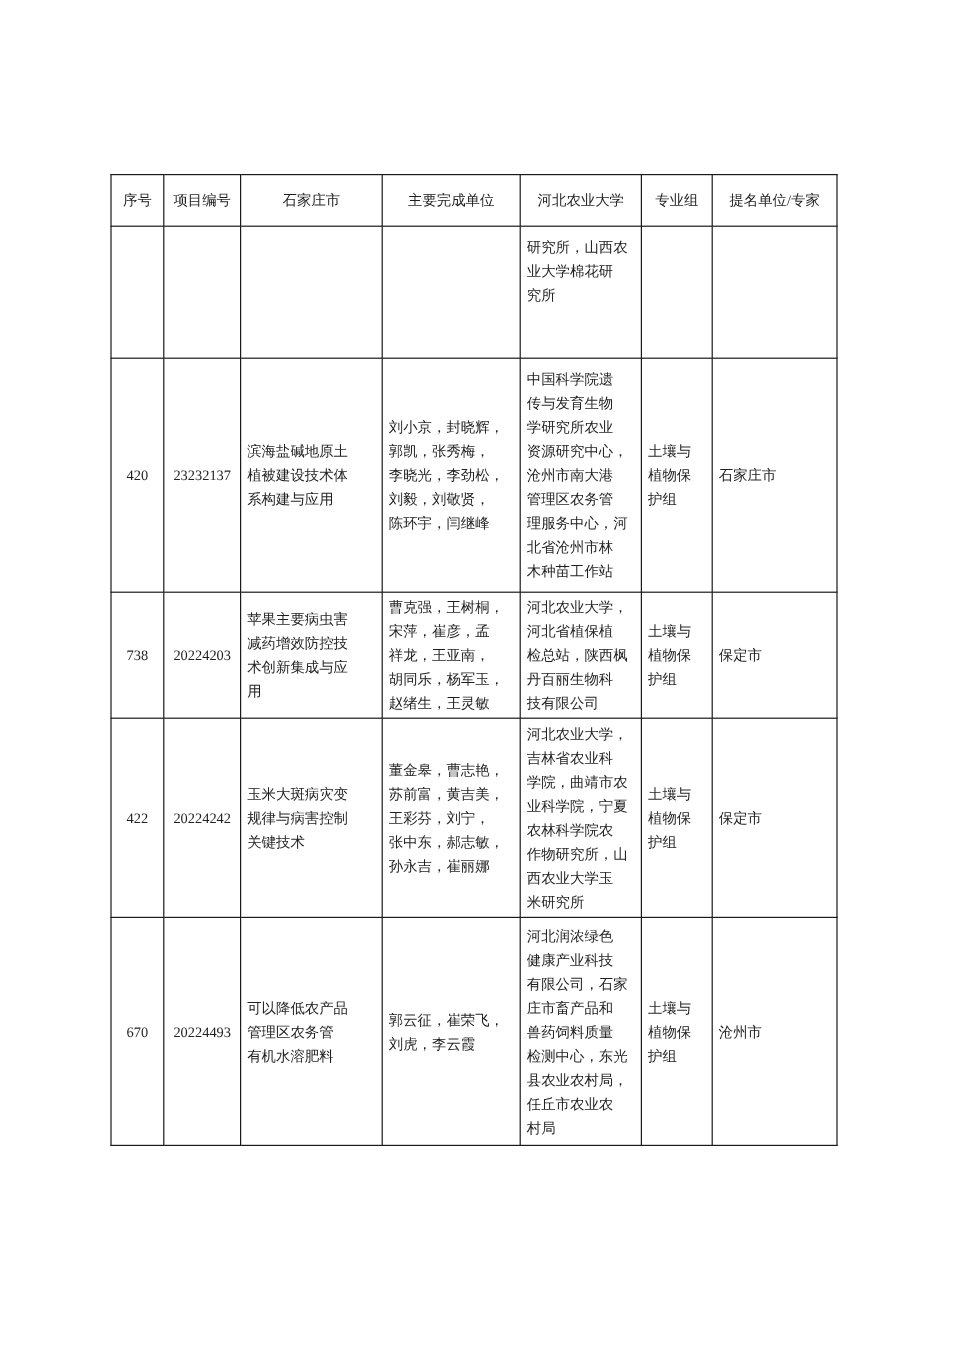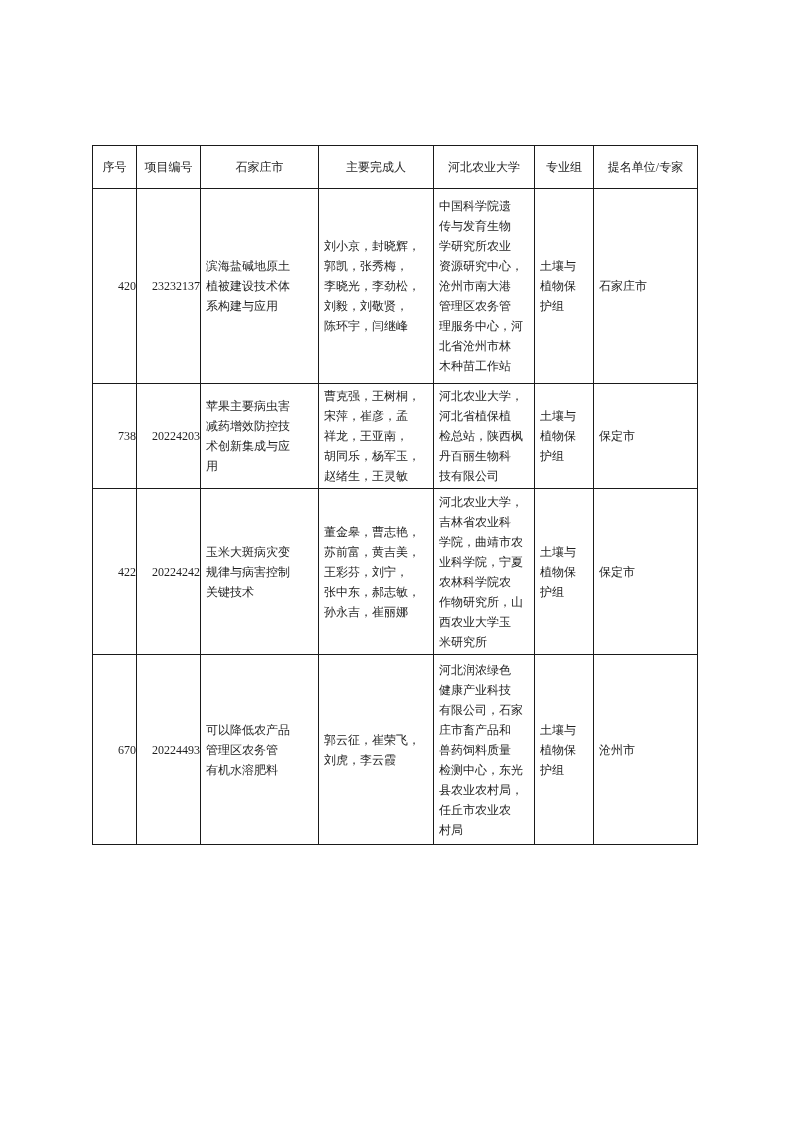--- a/index.html
+++ b/index.html
@@ -33,21 +33,21 @@
     font-weight: normal;
     vertical-align: middle;
     overflow: hidden;
     white-space: pre;
   }
   .doc-table thead th {
     height: 43px;
     text-align: center;
     padding: 2px;
   }
-  td.cell-center { text-align: right; }
+  td.cell-center { text-align: center; }
   td.cell-left   { text-align: left; padding-left: 5px; padding-right: 1px; }
 
   tr.row-carryover { height: 110px; }
   tr.row-carryover td.cell-left { vertical-align: top; padding-top: 7px; }
   tr.row-420 { height: 195px; }
   tr.row-421 { height: 105px; }
   tr.row-422 { height: 166px; }
   tr.row-423 { height: 190px; }
 </style>
 </head>
@@ -61,27 +61,38 @@
     <col class="c-people">
       <col class="c-units">
       <col class="c-group">
       <col class="c-nom">
   </colgroup>
   <thead>
     <tr>
       <th>序号</th>
       <th>项目编号</th>
       <th>石家庄市</th>
-      <th>主要完成人</th>
+      <th>主要完成单位</th>
       <th>河北农业大学</th>
       <th>专业组</th>
       <th>提名单位/专家</th>
     </tr>
   </thead>
   <tbody>
+    <tr class="row-carryover">
+      <td class="cell-center"></td>
+      <td class="cell-center"></td>
+      <td class="cell-left"></td>
+      <td class="cell-left"></td>
+      <td class="cell-left">研究所，山西农
+业大学棉花研
+究所</td>
+      <td class="cell-left"></td>
+      <td class="cell-left"></td>
+    </tr>
     <tr class="row-420">
       <td class="cell-center">420</td>
       <td class="cell-center">23232137</td>
       <td class="cell-left">滨海盐碱地原土
 植被建设技术体
 系构建与应用</td>
       <td class="cell-left">刘小京，封晓辉，
 郭凯，张秀梅，
 李晓光，李劲松，
 刘毅，刘敬贤，

